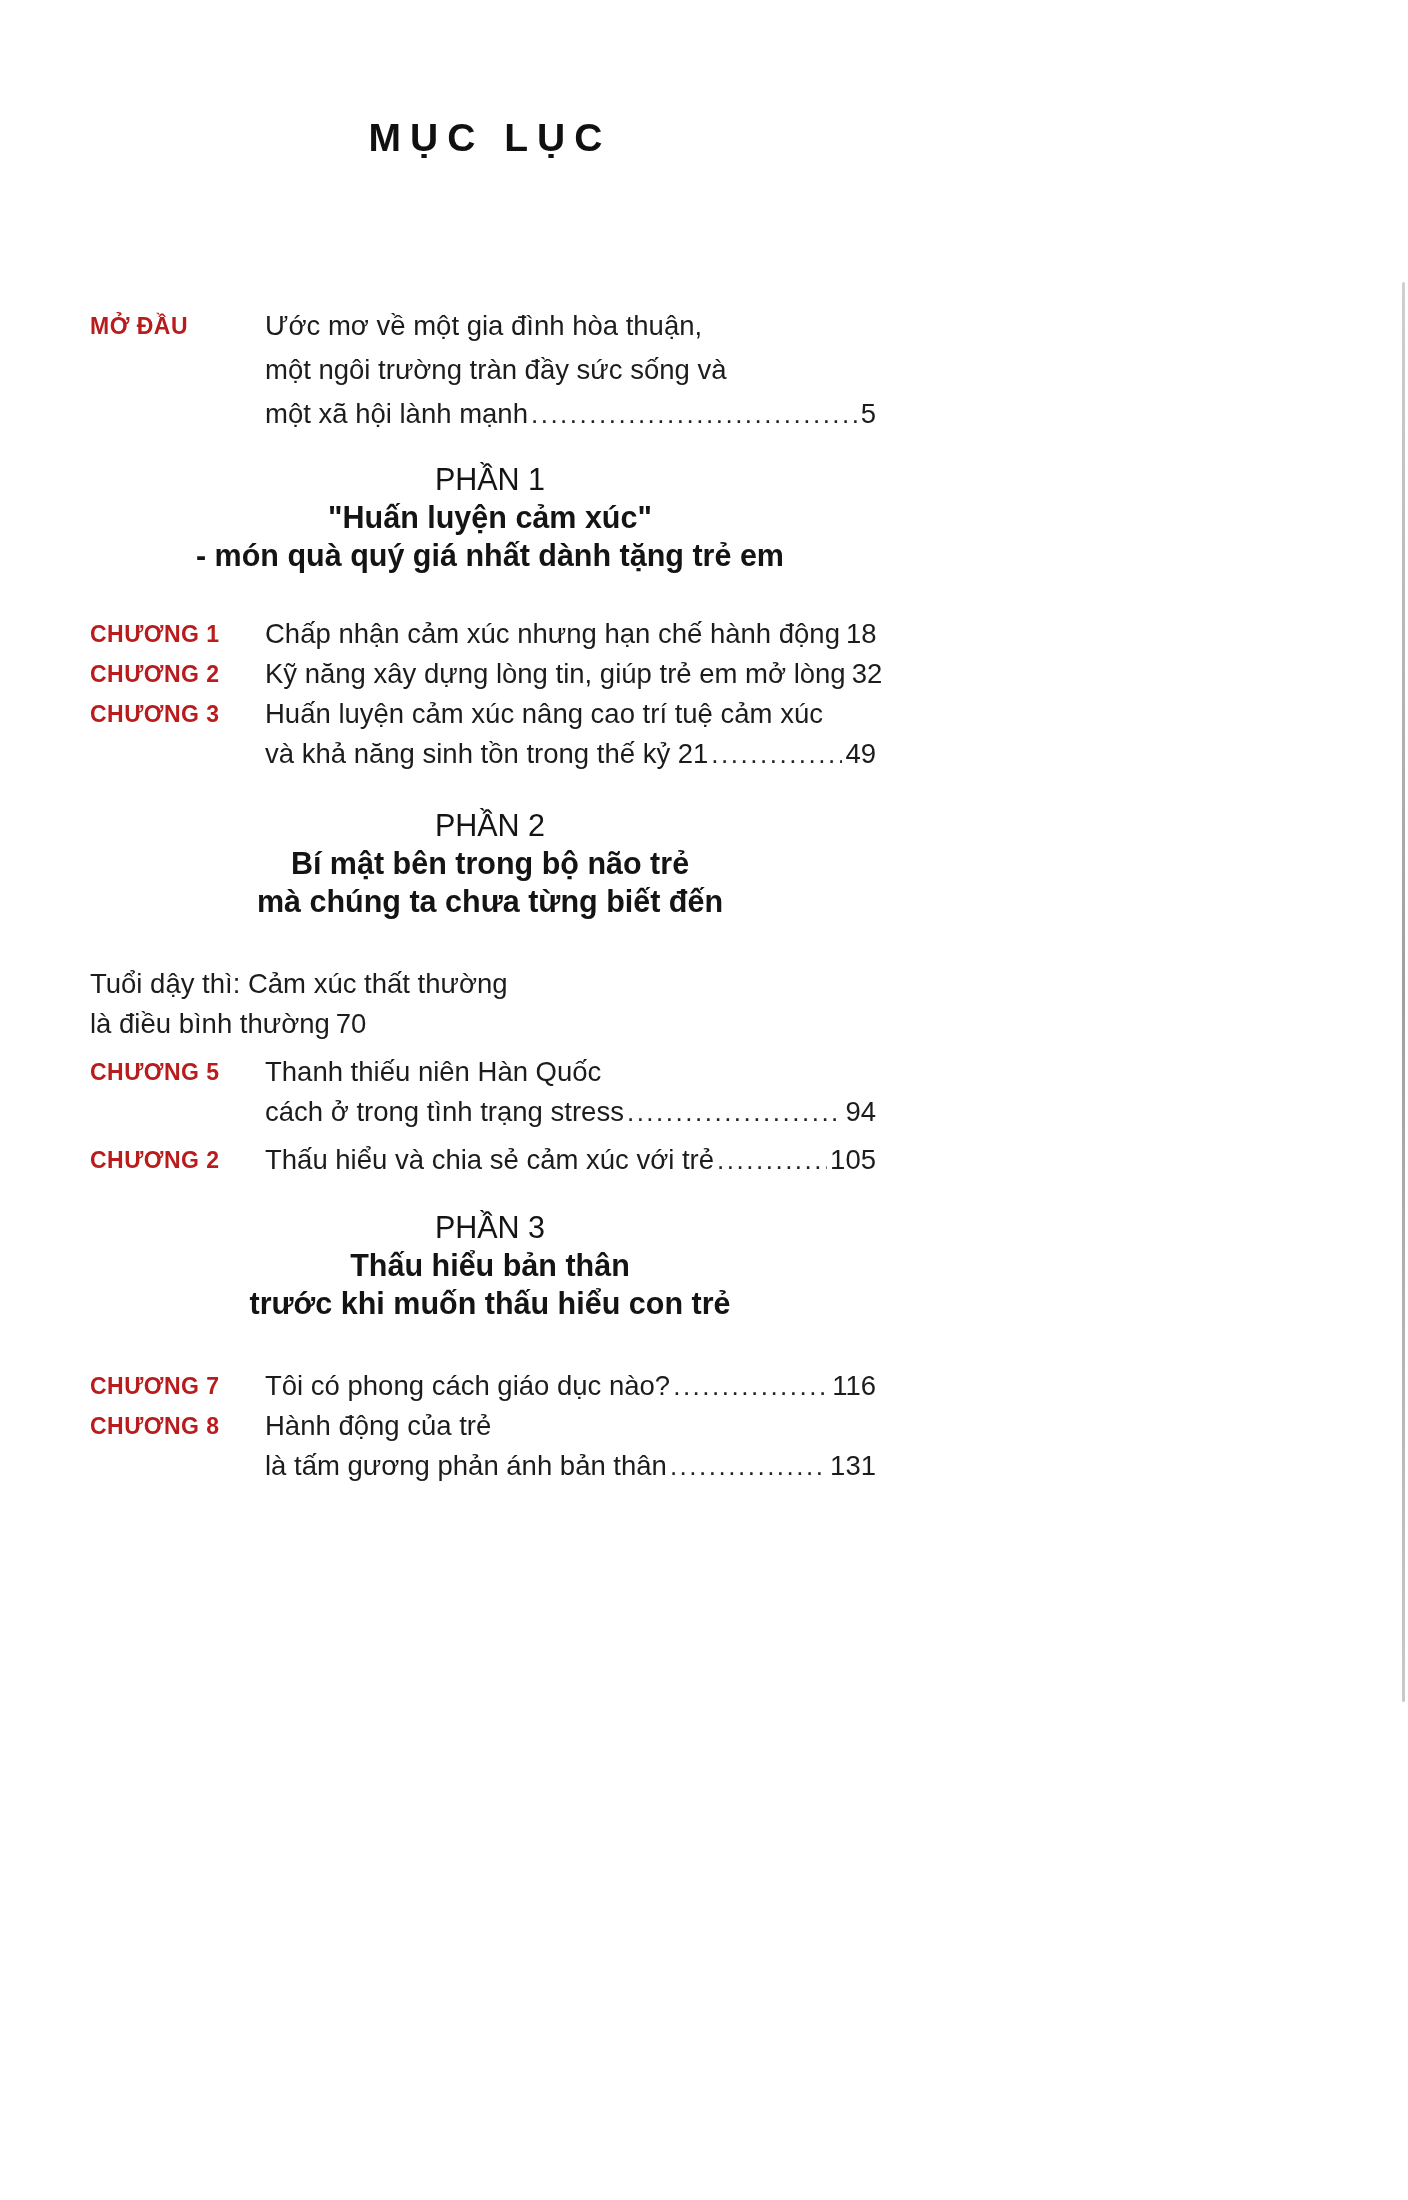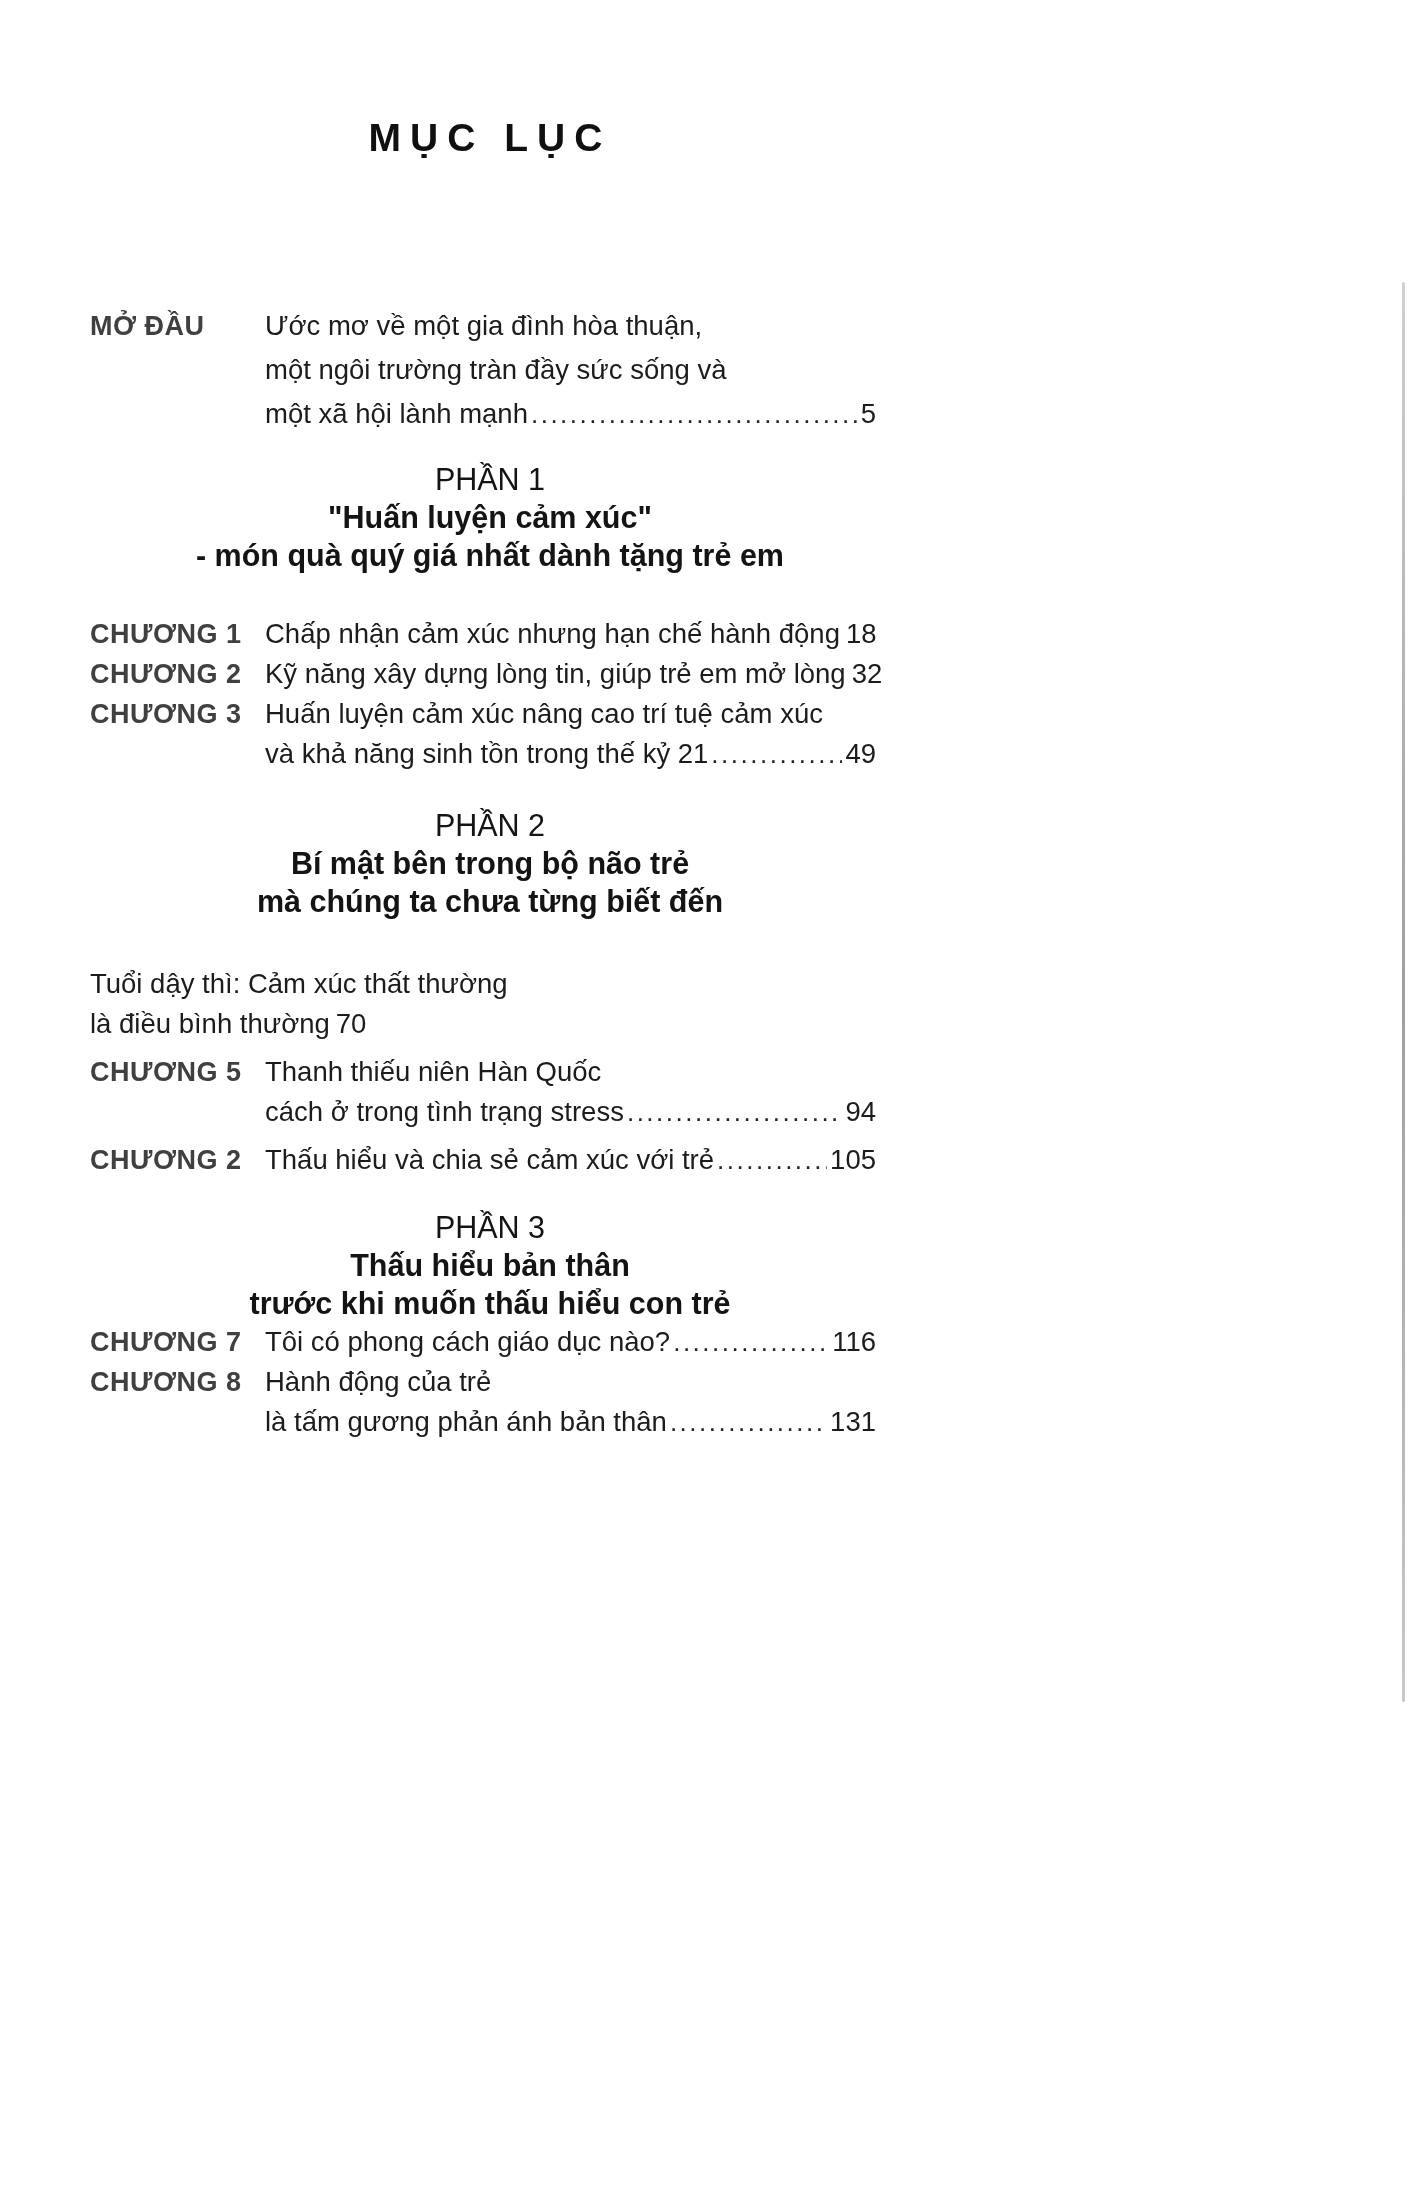--- a/index.html
+++ b/index.html
@@ -18,24 +18,24 @@
     text-align: center;
     font-size: 39px;
     font-weight: 700;
     letter-spacing: 9px;
     color: #101010;
   }
 
   .entry { display: grid; grid-template-columns: 175px 1fr; }
   .entry .label {
     font-weight: 700;
-    font-size: 27px;
+    font-size: 23px;
     line-height: 40px;
     letter-spacing: 0.5px;
-    color: #404040;
+    color: #b91c1c;
     white-space: nowrap;
   }
   .lines { padding-right: 14px; min-width: 0; }
   .line { font-size: 27.5px; line-height: 40px; white-space: nowrap; }
   .leader { display: flex; align-items: baseline; }
   .leader .txt { white-space: nowrap; flex: 0 0 auto; }
   .dots { flex: 1 1 auto; min-width: 0; overflow: hidden; white-space: nowrap; margin: 0 3px; color: #222; }
   .dots::after {
     content: "................................................................................................................................";
     letter-spacing: 2.5px;
@@ -48,21 +48,21 @@
 
   .part { text-align: center; font-size: 30.5px; line-height: 38px; color: #141414; }
   .part .heading { font-weight: 400; }
   .part .sub { font-weight: 700; }
 
   .part-1 { margin-top: 24px; }
   .group-1 { margin-top: 40px; }
   .part-2 { margin-top: 32px; }
   .group-2 { margin-top: 44px; }
   .part-3 { margin-top: 28px; }
-  .group-3 { }
+  .group-3 { margin-top: 44px; }
   .entry.gap-after { margin-bottom: 8px; }
 
   .page-edge {
     position: absolute;
     right: 3px;
     top: 282px;
     width: 3px;
     height: 1420px;
     background: linear-gradient(#d0d0d0, #9f9f9f, #c9c9c9);
     border-radius: 2px;

